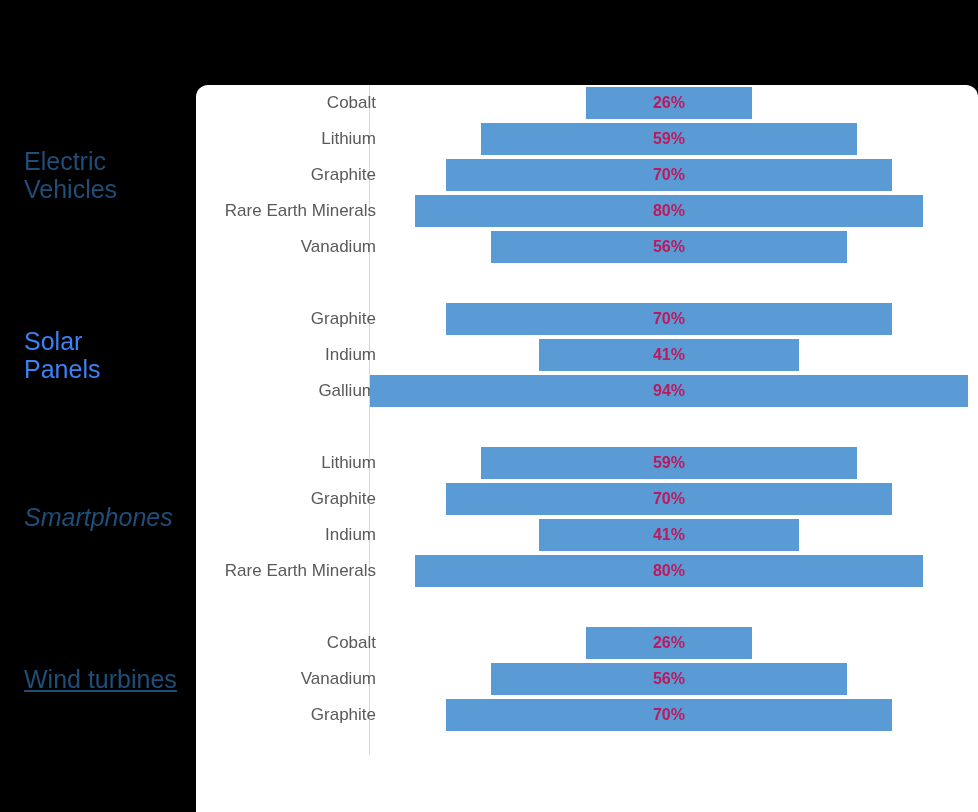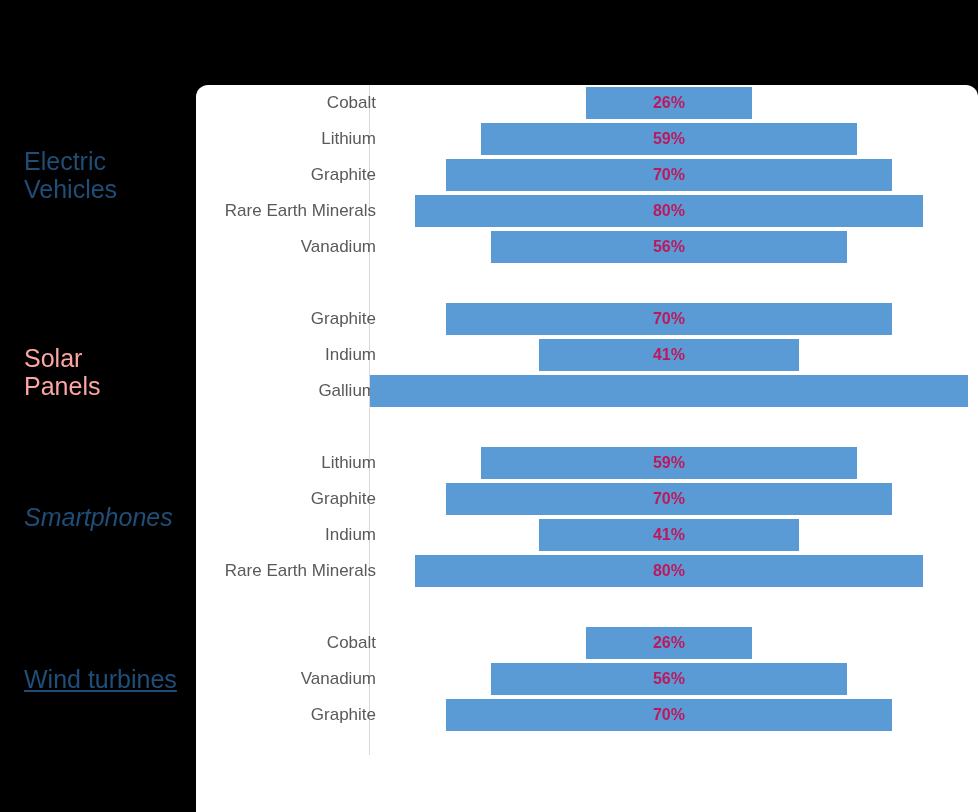--- a/index.html
+++ b/index.html
@@ -134,20 +134,21 @@
           <div class="bar-value" style="left: 250.34px; width: 445.319px;">70%</div>
         </div>
         <div class="chart-row" style="top: 252px;">
           <div class="row-label">Indium</div>
           <div class="bar" style="left: 342.585px; width: 260.83px; background: rgb(91, 155, 213);"></div>
           <div class="bar-value" style="left: 342.585px; width: 260.83px;">41%</div>
         </div>
         <div class="chart-row" style="top: 288px;">
           <div class="row-label">Gallium</div>
           <div class="bar" style="left: 174px; width: 598px; background: rgb(91, 155, 213);"></div>
+          <div class="bar-value" style="left: 174px; width: 598px;">94%</div>
         </div>
         <div class="chart-row" style="top: 360px;">
           <div class="row-label">Lithium</div>
           <div class="bar" style="left: 285.33px; width: 375.34px; background: rgb(91, 155, 213);"></div>
           <div class="bar-value" style="left: 285.33px; width: 375.34px;">59%</div>
         </div>
         <div class="chart-row" style="top: 396px;">
           <div class="row-label">Graphite</div>
           <div class="bar" style="left: 250.34px; width: 445.319px; background: rgb(91, 155, 213);"></div>
           <div class="bar-value" style="left: 250.34px; width: 445.319px;">70%</div>
@@ -176,19 +177,19 @@
           <div class="row-label">Graphite</div>
           <div class="bar" style="left: 250.34px; width: 445.319px; background: rgb(91, 155, 213);"></div>
           <div class="bar-value" style="left: 250.34px; width: 445.319px;">70%</div>
         </div>
       </div>
   </div>
 
   <div id="group-labels">
       <div class="group-label" style="color: rgb(31, 78, 121); top: 147px;">Electric
 Vehicles</div>
-      <div class="group-label" style="color: #fca5a5; top: 344px;">Solar
+      <div class="group-label" style="color: #3b82f6; top: 327px;">Solar
 Panels</div>
       <div class="group-label" style="color: rgb(31, 78, 121); top: 503px; font-style: italic;">Smartphones</div>
       <div class="group-label" style="color: rgb(31, 78, 121); top: 665px; text-decoration: underline;">Wind turbines</div>
     </div>
 
 </div>
 
 </body></html>

